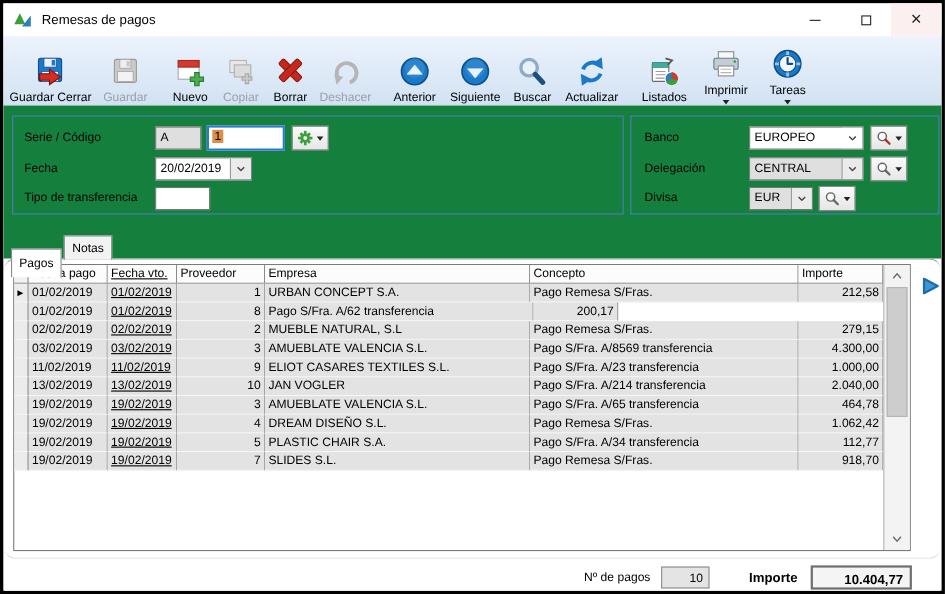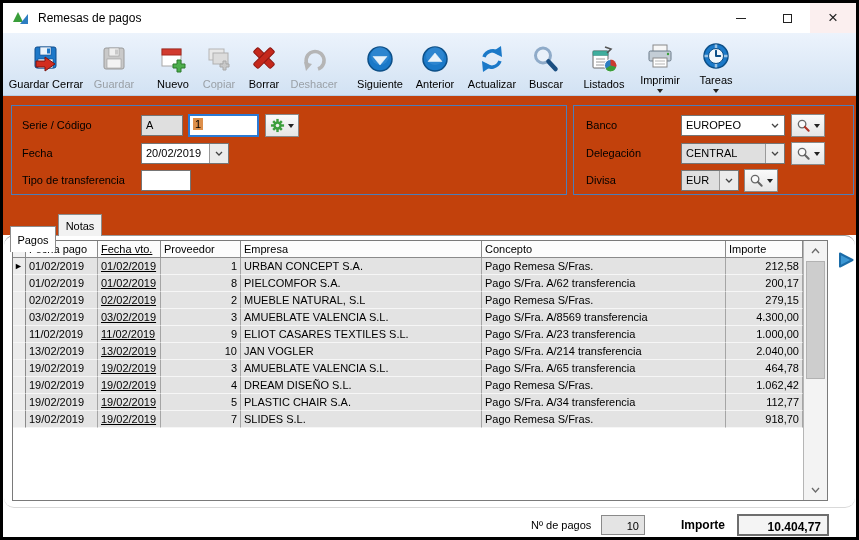--- a/index.html
+++ b/index.html
@@ -15,29 +15,29 @@
   .app-icon { margin-left:9px; width:18px; height:18px; }
   .title-text { margin-left:8px; font-size:12px; }
   .win-controls { margin-left:auto; display:flex; height:100%; }
   .win-btn { width:46px; height:100%; display:flex; align-items:center; justify-content:center; cursor:default; }
   .min-glyph { width:10px; height:1px; background:#222; display:block; }
   .max-glyph { width:9px; height:9px; border:1px solid #222; display:block; }
   .win-btn.close { background:#fbefef; font-size:17px; color:#222; }
   
   .toolbar { position:absolute; top:30px; left:0; right:0; height:63px;
     background:linear-gradient(#ecf3fc,#d2e2f3); border-bottom:1px solid #b7cde5;
-    display:flex; align-items:center; padding:2px 0 0 2px; }
+    display:flex; align-items:flex-end; padding:2px 0 0 2px; }
   .tb-btn { display:flex; flex-direction:column; align-items:center; padding-top:3px; }
   .tb-btn .ic { height:33px; display:flex; align-items:center; justify-content:center; }
   .tb-btn .lbl { font-size:11px; margin-top:1px; white-space:nowrap; }
   .tb-btn.disabled .lbl { color:#9aa0a6; }
   .tb-btn .caret { width:0; height:0; border-left:3px solid transparent; border-right:3px solid transparent; border-top:4px solid #222; margin-top:3px; }
   .tb-sep { width:1px; background:#a7bed8; margin:5px 4px 6px 4px; }
   
-  .panel { position:absolute; top:93px; left:0; right:0; height:139px; background:#c2410c; }
+  .panel { position:absolute; top:93px; left:0; right:0; height:139px; background:#15803d; }
   .groupbox { position:absolute; border:1px solid #4a7ebb; }
   #gb-left  { left:8px;  top:9px; width:556px; height:90px; }
   #gb-right { left:570px; top:9px; width:281px; height:90px; }
   .flabel { position:absolute; font-size:11px; }
   .tfield { position:absolute; border:1px solid #757575; background:#fff; font-size:11px; padding:3px 0 0 4px; overflow:hidden; }
   .tfield.ro { background:#dfdfdf; }
   .codigo { position:absolute; border:2px solid #2a7ad4; background:#fff; font-size:11px; padding:2px 0 0 3px; }
   .codigo .sel { background:#dd8f4a; padding:0 2px; }
   .combo { position:absolute; border:1px solid #757575; background:#fff; display:flex; overflow:hidden; }
   .combo .val { flex:1; font-size:11px; padding:3px 0 0 4px; white-space:nowrap; overflow:hidden; }
@@ -171,62 +171,62 @@
         <svg width="32" height="32" viewBox="0 0 32 32">
           <path d="M10 22 A9 9 0 1 1 20 25" stroke="#b5b5b5" stroke-width="3.5" fill="none"></path>
           <polygon points="6,18 14,20 8,27" fill="#b5b5b5"></polygon>
         </svg>
       </span>
       <span class="lbl">Deshacer</span>
     </div>
 
     <div class="tb-sep"></div>
 
+    <div class="tb-btn" style="width:52px">
+      <span class="ic">
+        <svg width="32" height="32" viewBox="0 0 32 32">
+          <circle cx="16" cy="15" r="12" fill="#1b79c8" stroke="#0d4f87" stroke-width="1.5"></circle>
+          <circle cx="16" cy="12" r="9" fill="#3d90d6" opacity="0.55"></circle>
+          <path d="M16 9 l7 8.5 h-14 z" fill="#e8f2fa" stroke="#f4f9fd" stroke-width="0.5"></path>
+        </svg>
+      </span>
+      <span class="lbl">Anterior</span>
+    </div>
+
     <div class="tb-btn" style="width:58px">
       <span class="ic">
         <svg width="32" height="32" viewBox="0 0 32 32">
           <circle cx="16" cy="15" r="12" fill="#1b79c8" stroke="#0d4f87" stroke-width="1.5"></circle>
           <circle cx="16" cy="12" r="9" fill="#3d90d6" opacity="0.55"></circle>
           <path d="M16 21 l7 -8.5 h-14 z" fill="#e8f2fa" stroke="#f4f9fd" stroke-width="0.5"></path>
         </svg>
       </span>
       <span class="lbl">Siguiente</span>
     </div>
 
-    <div class="tb-btn" style="width:52px">
-      <span class="ic">
-        <svg width="32" height="32" viewBox="0 0 32 32">
-          <circle cx="16" cy="15" r="12" fill="#1b79c8" stroke="#0d4f87" stroke-width="1.5"></circle>
-          <circle cx="16" cy="12" r="9" fill="#3d90d6" opacity="0.55"></circle>
-          <path d="M16 9 l7 8.5 h-14 z" fill="#e8f2fa" stroke="#f4f9fd" stroke-width="0.5"></path>
-        </svg>
-      </span>
-      <span class="lbl">Anterior</span>
+    <div class="tb-btn" style="width:46px">
+      <span class="ic">
+        <svg width="32" height="32" viewBox="0 0 32 32">
+          <circle cx="13" cy="11.5" r="7.5" fill="#e9f1fa" stroke="#8fabc9" stroke-width="3"></circle>
+          <line x1="18.5" y1="17.5" x2="25.5" y2="25" stroke="#1b4f82" stroke-width="4.5" stroke-linecap="round"></line>
+        </svg>
+      </span>
+      <span class="lbl">Buscar</span>
     </div>
 
     <div class="tb-btn" style="width:62px">
       <span class="ic">
         <svg width="32" height="32" viewBox="0 0 32 32">
           <path d="M8 13 A9.5 9.5 0 0 1 23.5 9.5" stroke="#1b79c8" stroke-width="3.5" fill="none"></path>
           <polygon points="25,2 26,13 16,8" fill="#1b79c8"></polygon>
           <path d="M24 17 A9.5 9.5 0 0 1 8.5 20.5" stroke="#1b79c8" stroke-width="3.5" fill="none"></path>
           <polygon points="7,28 6,17 16,22" fill="#1b79c8"></polygon>
         </svg>
       </span>
       <span class="lbl">Actualizar</span>
-    </div>
-
-    <div class="tb-btn" style="width:46px">
-      <span class="ic">
-        <svg width="32" height="32" viewBox="0 0 32 32">
-          <circle cx="13" cy="11.5" r="7.5" fill="#e9f1fa" stroke="#8fabc9" stroke-width="3"></circle>
-          <line x1="18.5" y1="17.5" x2="25.5" y2="25" stroke="#1b4f82" stroke-width="4.5" stroke-linecap="round"></line>
-        </svg>
-      </span>
-      <span class="lbl">Buscar</span>
     </div>
 
     <div class="tb-sep"></div>
 
     <div class="tb-btn" style="width:52px">
       <span class="ic">
         <svg width="32" height="32" viewBox="0 0 32 32">
           <rect x="5" y="7" width="15" height="17" rx="1" fill="#fff" stroke="#6a6a6a"></rect>
           <rect x="5" y="7" width="15" height="4.5" fill="#3fae9e" stroke="#2d8276" stroke-width="0.5"></rect>
           <path d="M8 15 h9 M8 18 h9 M8 21 h9" stroke="#9a9a9a" stroke-width="1"></path>
@@ -392,21 +392,20 @@
               <div class="td c3">URBAN CONCEPT S.A.</div>
               <div class="td c4">Pago Remesa S/Fras.</div>
               <div class="td c5 num">212,58</div>
             </div>
 
             <div class="trow">
               <div class="td ind"></div>
               <div class="td c0">01/02/2019</div>
               <div class="td c1">01/02/2019</div>
               <div class="td c2 num">8</div>
-              <div class="td c3">PIELCOMFOR S.A.</div>
               <div class="td c4">Pago S/Fra. A/62 transferencia</div>
               <div class="td c5 num">200,17</div>
             </div>
 
             <div class="trow">
               <div class="td ind"></div>
               <div class="td c0">02/02/2019</div>
               <div class="td c1">02/02/2019</div>
               <div class="td c2 num">2</div>
               <div class="td c3">MUEBLE NATURAL, S.L</div>

